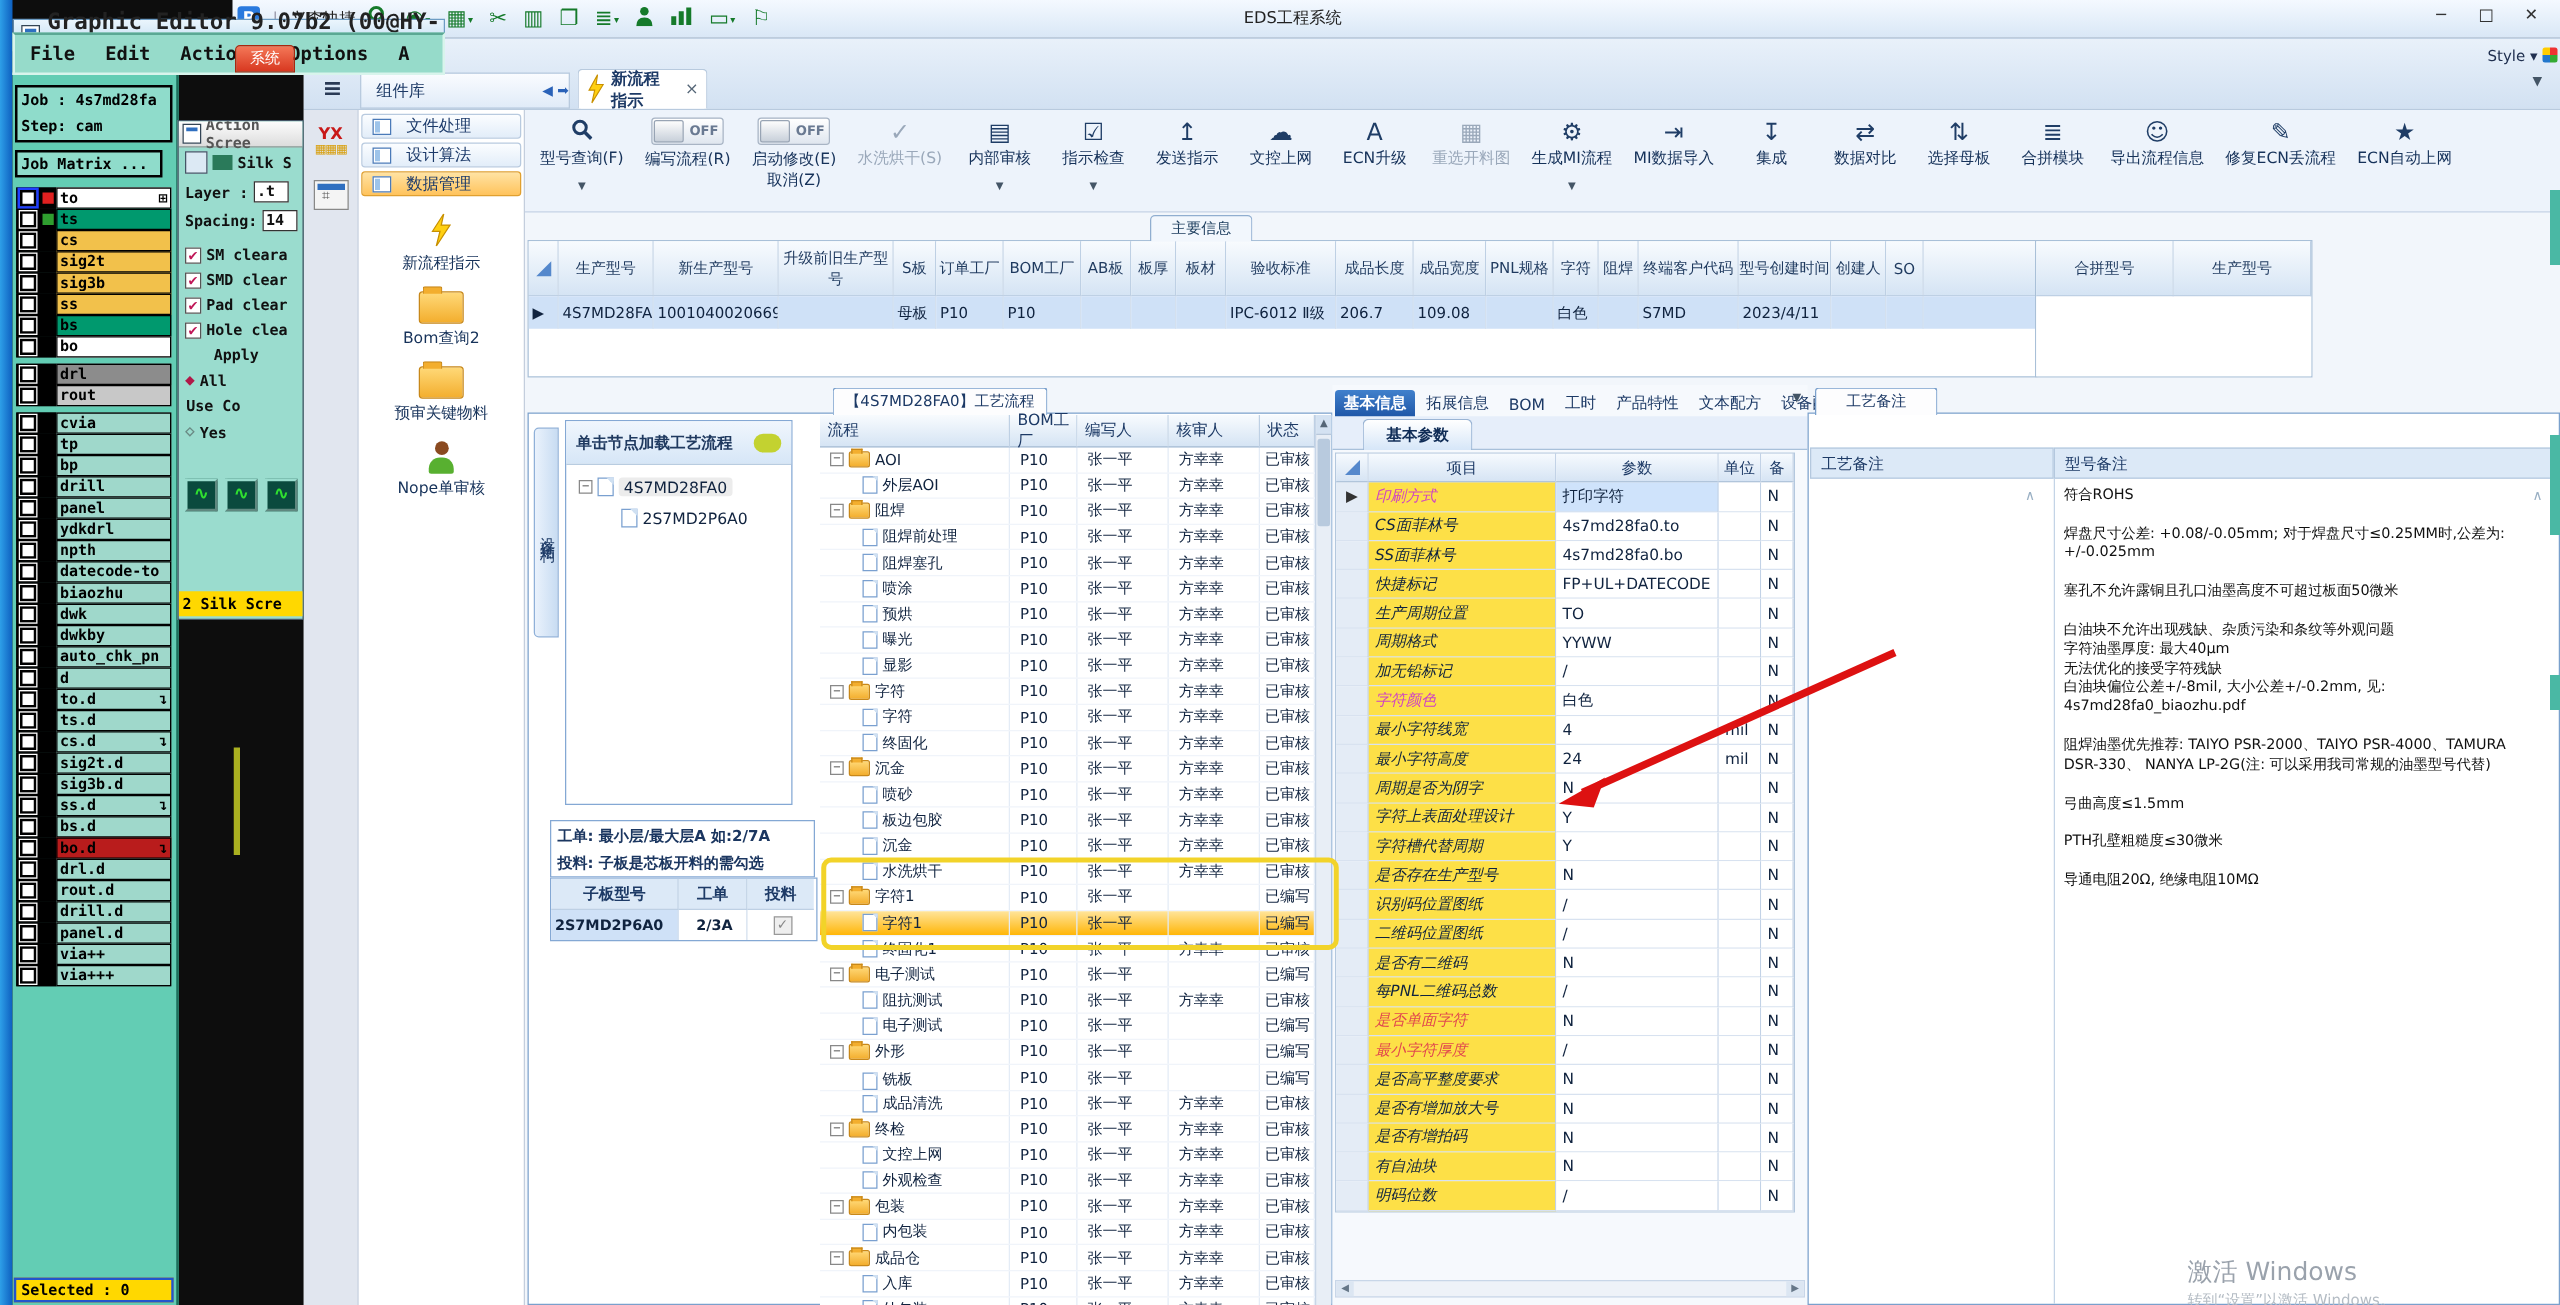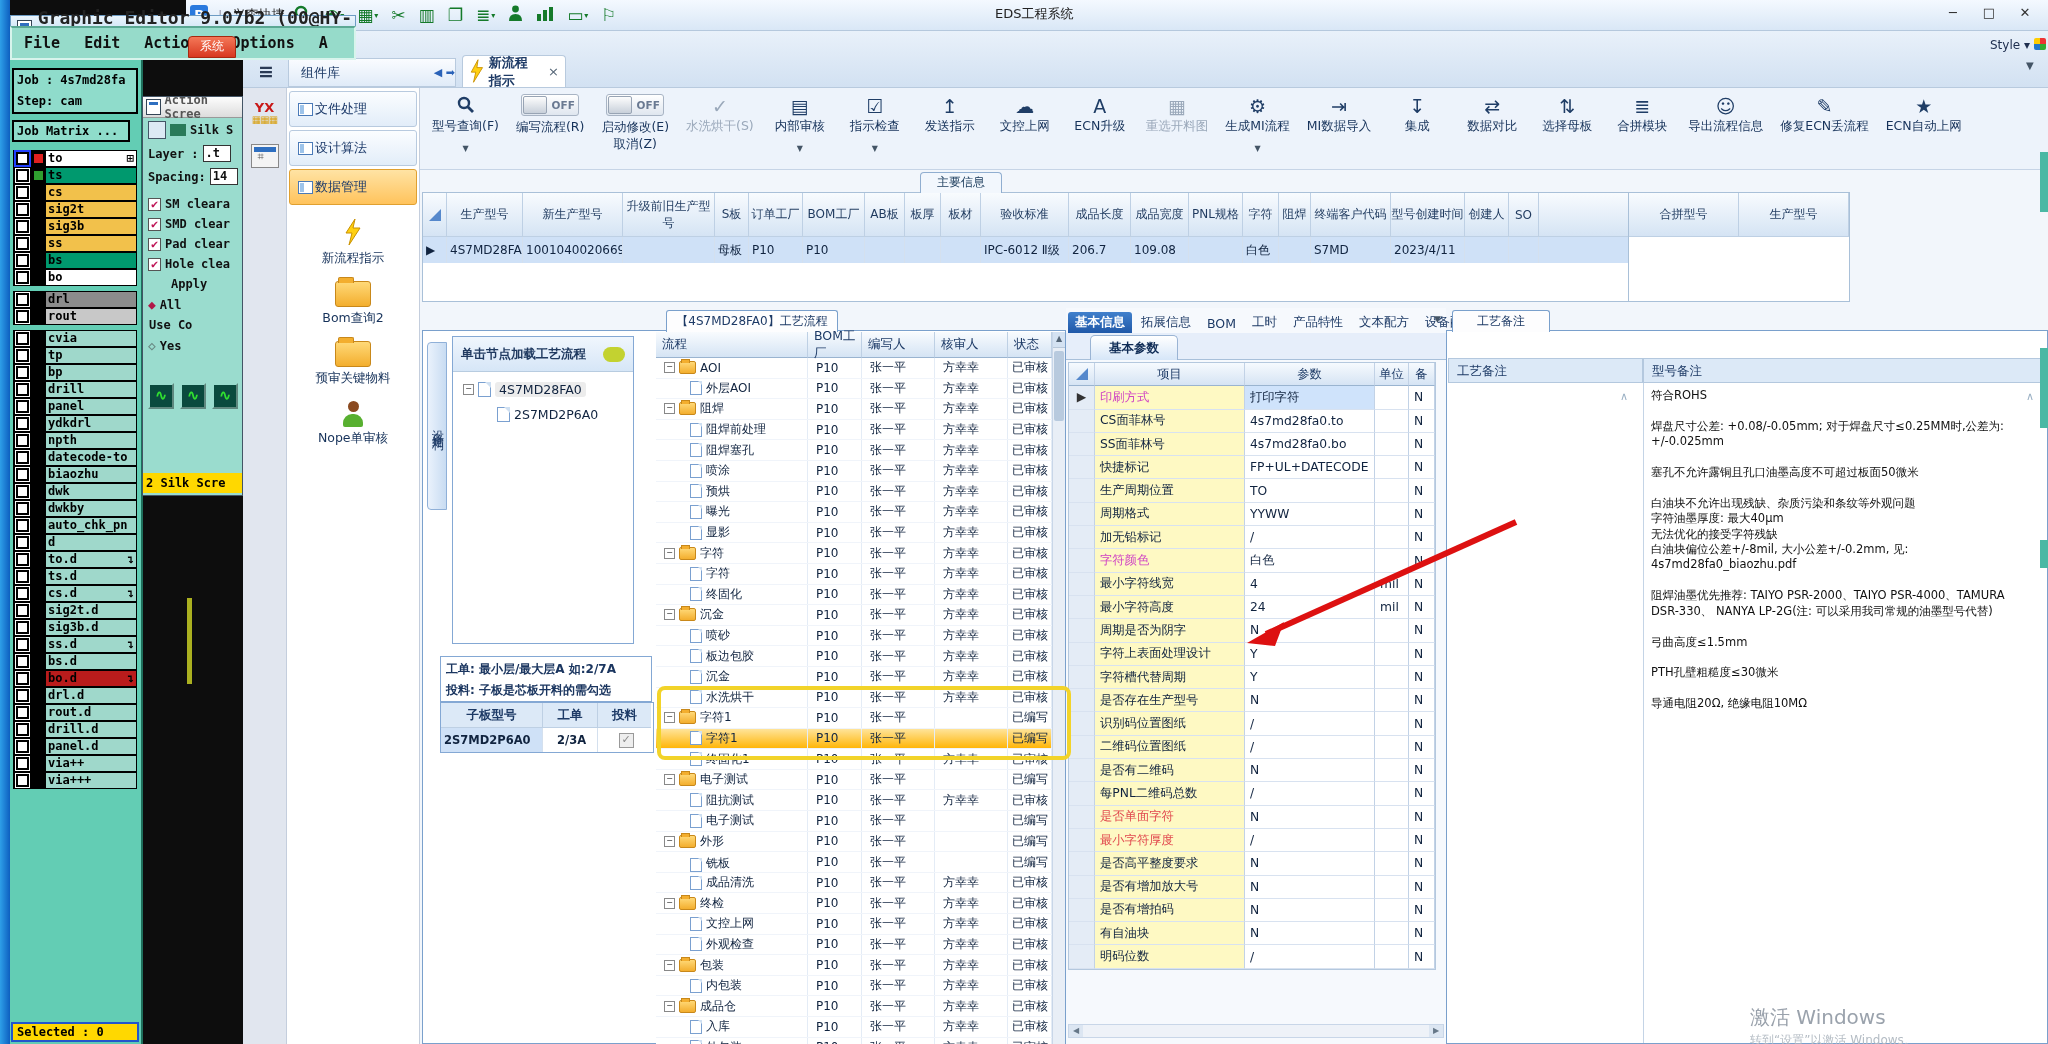--- a/index.html
+++ b/index.html
@@ -91,22 +91,22 @@
   .toggle .knob{width:22px;height:16px;margin:1px;background:linear-gradient(#fdfdfd,#c8d0da);border:1px solid #98a4b4;border-radius:2px;}
   .toggle .t-lbl{flex:1;text-align:center;font-size:10.5px;font-weight:bold;color:#6a7a92;}
   
   #side-strip{left:243px;top:88px;width:44px;height:956px;background:#e1e6ef;border-right:1px solid #c4cedd;box-sizing:border-box;z-index:9;}
   .yx{margin:14px auto 0;width:30px;text-align:center;color:#c81818;font-weight:bold;font-size:13px;line-height:12px;}
   .yx small{display:block;color:#d8a010;font-size:10px;letter-spacing:-1px;}
   .calc-ico{margin:18px auto 0;width:26px;height:22px;background:#f4f4f4;border:1px solid #888;position:relative;}
   .calc-ico:before{content:"";position:absolute;left:2px;top:2px;right:2px;height:5px;background:#2f6fc0;}
   .calc-ico:after{content:"⌗";position:absolute;left:6px;top:5px;font-size:11px;color:#555;}
   #sidebar{left:287px;top:88px;width:133px;height:956px;background:#fff;border-right:1px solid #c4cedd;box-sizing:border-box;z-index:9;}
-  .sbtn{margin:3px 2px 0;height:36px;background:linear-gradient(#fbfdff,#e2edf9);border:1px solid #b8cadf;
-        border-radius:3px;display:flex;align-items:center;gap:2px;padding-left:8px;font-size:13px;color:#1c3a6a;box-sizing:border-box;text-align:center;}
+  .sbtn{margin:3px 2px 0;height:20px;background:linear-gradient(#fbfdff,#e2edf9);border:1px solid #b8cadf;
+        border-radius:3px;display:flex;align-items:center;gap:12px;padding-left:8px;font-size:13px;color:#1c3a6a;box-sizing:border-box;text-align:center;}
   .sbtn.sel{background:linear-gradient(#ffe3a4,#ffc35c);border-color:#e0a030;}
   .sbtn .mini{width:13px;height:11px;background:#fff;border:1px solid #4a7ab8;position:relative;}
   .sbtn .mini:after{content:"";position:absolute;left:1px;top:1px;width:4px;bottom:1px;background:#9ec4ea;}
   .sitem{display:flex;flex-direction:column;align-items:center;margin-top:14px;font-size:12.5px;color:#16325a;}
   .folder-ico{width:34px;height:24px;background:linear-gradient(#ffd978,#f3ae2e);border:1px solid #c8881a;
               border-radius:3px;position:relative;margin-bottom:3px;}
   .folder-ico:before{content:"";position:absolute;top:-5px;left:2px;width:14px;height:5px;background:#f3ae2e;
                      border:1px solid #c8881a;border-bottom:none;border-radius:2px 2px 0 0;}
   .person-ico{width:22px;height:26px;position:relative;margin-bottom:3px;}
   .person-ico:before{content:"";position:absolute;left:6px;top:0;width:11px;height:11px;border-radius:50%;background:#8a4a20;}
@@ -179,21 +179,21 @@
   #ptab-dd{left:1434px;top:314px;font-size:9px;color:#456;z-index:10;}
   #psub-row{left:1066px;top:333px;width:380px;height:27px;background:#e6eefa;border-bottom:1px solid #a8c0da;z-index:9;box-sizing:border-box;}
   #psub-tab{left:1090px;top:335px;width:88px;height:25px;background:linear-gradient(#ffffff,#d6e6f8);
             border:1px solid #9ab4d4;border-bottom:none;border-radius:5px 5px 0 0;text-align:center;
             font-size:12.5px;font-weight:bold;color:#0f2c56;line-height:24px;z-index:10;box-sizing:border-box;}
   #param-table{left:1068px;top:362px;z-index:10;background:#fff;border:1px solid #b4c8de;}
   .prow{display:flex;height:23.3px;}
   .prow>div{box-sizing:border-box;border-right:1px solid #c2d2e6;border-bottom:1px solid #d8e2f0;
             font-size:12.3px;display:flex;align-items:center;overflow:hidden;white-space:nowrap;}
   .ph{background:linear-gradient(#f6fafe,#d6e4f4)!important;color:#1d3a66;justify-content:center;border-bottom:1px solid #9ab4d0!important;}
-  .pc-item{background:#fef9c3;padding-left:5px;color:#10233f;}
+  .pc-item{background:#fde047;padding-left:5px;color:#10233f;font-style:italic;}
   .pc-val{background:#fff;padding-left:5px;color:#10233f;}
   .pc-rh{background:#e4ecf6;justify-content:center;color:#333;}
   #param-hscroll{left:1068px;top:1024px;width:376px;height:14px;background:#eef2f8;border:1px solid #c8d6e8;
                  z-index:10;box-sizing:border-box;display:flex;justify-content:space-between;font-size:8px;color:#678;}
   #param-hscroll span{width:14px;text-align:center;line-height:12px;background:#dce6f2;}
   
   #notes-tab{left:1452px;top:310px;width:96px;height:21px;background:#fdfdfe;border:1px solid #7aa0cc;border-bottom:none;
              border-radius:3px 3px 0 0;font-size:12px;color:#1d3a66;text-align:center;line-height:20px;z-index:10;}
   #notes-panel{left:1446px;top:330px;width:602px;height:714px;z-index:9;}
   #notes-lh{left:1448px;top:358px;width:195px;height:25px;background:#dce9f7;border:1px solid #b4c8de;z-index:10;

